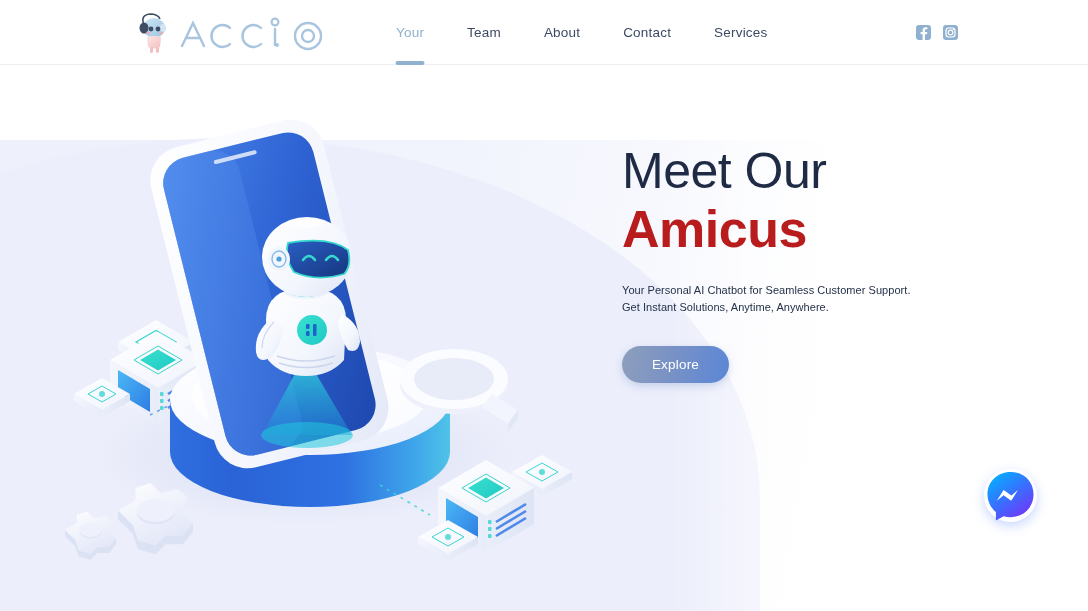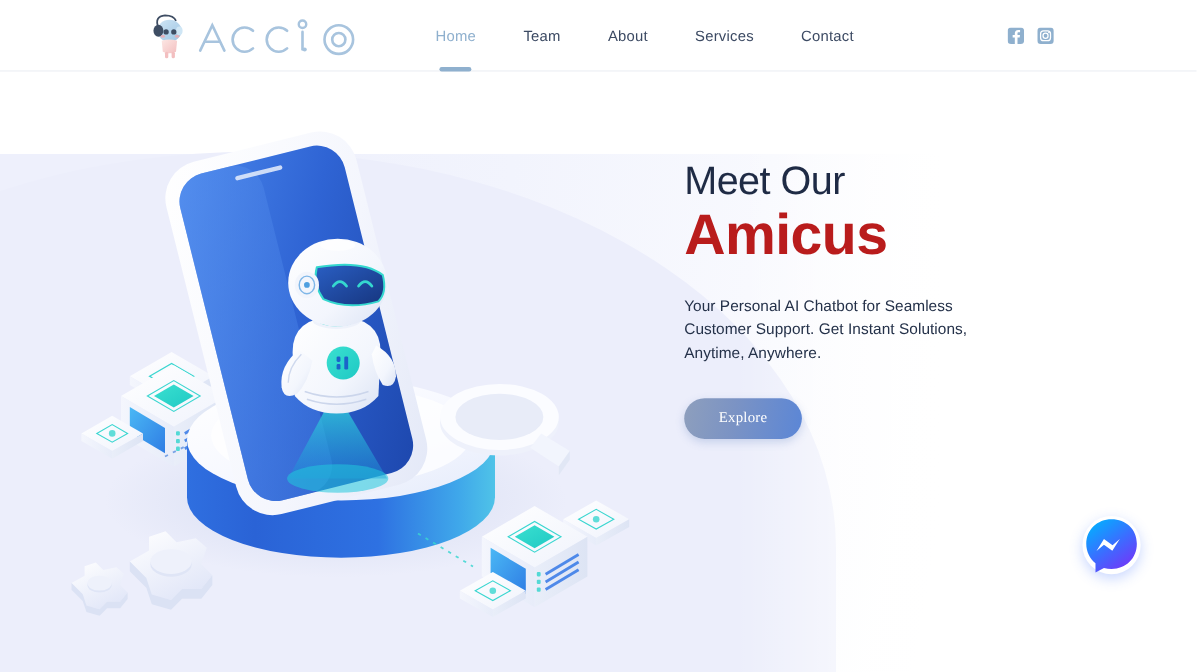--- a/index.html
+++ b/index.html
@@ -69,39 +69,39 @@
     background:linear-gradient(90deg, rgba(255,255,255,0) 0%, #ffffff 45%, #ffffff 100%);
     z-index:5;
   }
 
   
   .illus { position:absolute; left:0px; top:60px; width:640px; height:551px; z-index:8; }
 
   
   .hero-copy { position:absolute; left:622px; top:145px; width:330px; z-index:20; }
   .h-line1 {
-    font-size:36px; font-weight:300; color:#1f2b45; line-height:1.04;
+    font-size:50px; font-weight:300; color:#1f2b45; line-height:1.04;
     letter-spacing:-0.5px;
   }
   .h-line2 {
     font-size:52px; font-weight:700; color:#b91c1c; line-height:1.08;
     letter-spacing:-0.5px; margin-top:4px;
   }
   .hero-sub {
-    margin-top:25px; font-size:14px; line-height:1.53; color:#243149;
+    margin-top:25px; font-size:11px; line-height:1.53; color:#243149;
     font-weight:500; letter-spacing:0.05px; width:300px;
   }
   .cta {
     margin-top:30px; display:inline-flex; align-items:center; justify-content:center;
     width:107px; height:37px; border-radius:19px;
     background:linear-gradient(100deg,#8e9fbd 0%,#7b93c4 42%,#5b86d6 100%);
     color:#ffffff; font-size:13.5px; letter-spacing:0.2px;
     border:none; cursor:pointer;
     box-shadow:0 3px 8px rgba(110,140,200,0.30);
-    font-family:Liberation Serif, serif;
+    font-family:Liberation Sans, sans-serif;
   }
 
   
   .fab {
     position:absolute; left:984px; top:469px; width:53px; height:53px;
     border-radius:50%; cursor:pointer; z-index:30;
     box-shadow:0 4px 12px rgba(60,110,255,0.28);
   }
 </style>
 </head>
@@ -394,25 +394,25 @@
           <circle cx="97" cy="8" r="3.4" fill="none" stroke="#a8c4de" stroke-width="2.2"></circle>
           <circle cx="99" cy="31" r="1.9" fill="#a8c4de"></circle>
 
           <circle cx="130" cy="22" r="13" fill="none" stroke="#a8c4de" stroke-width="2.4"></circle>
           <circle cx="130" cy="22" r="6" fill="none" stroke="#a8c4de" stroke-width="2.4"></circle>
         </svg>
       </span>
     </div>
 
     <nav class="nav">
-      <div class="nav-item active">Home</div>
+      <div class="nav-item active">Your</div>
       <div class="nav-item">Team</div>
       <div class="nav-item">About</div>
+      <div class="nav-item">Contact</div>
       <div class="nav-item">Services</div>
-      <div class="nav-item">Contact</div>
     </nav>
 
     <div class="social">
       <span class="social-btn">
         <svg viewBox="0 0 16 16" width="15" height="15">
           <rect x="0" y="0" width="16" height="16" rx="3.4" fill="#8fb0ce"></rect>
           <path d="M9.6 16V9.8h2.1l.32-2.44H9.6V5.8c0-.7.2-1.18 1.2-1.18h1.3V2.44C11.88 2.4 11.1 2.34 10.2 2.34c-1.9 0-3.2 1.16-3.2 3.28v1.74H4.9V9.8H7V16z" fill="#ffffff"></path>
         </svg>
       </span>
       <span class="social-btn">

